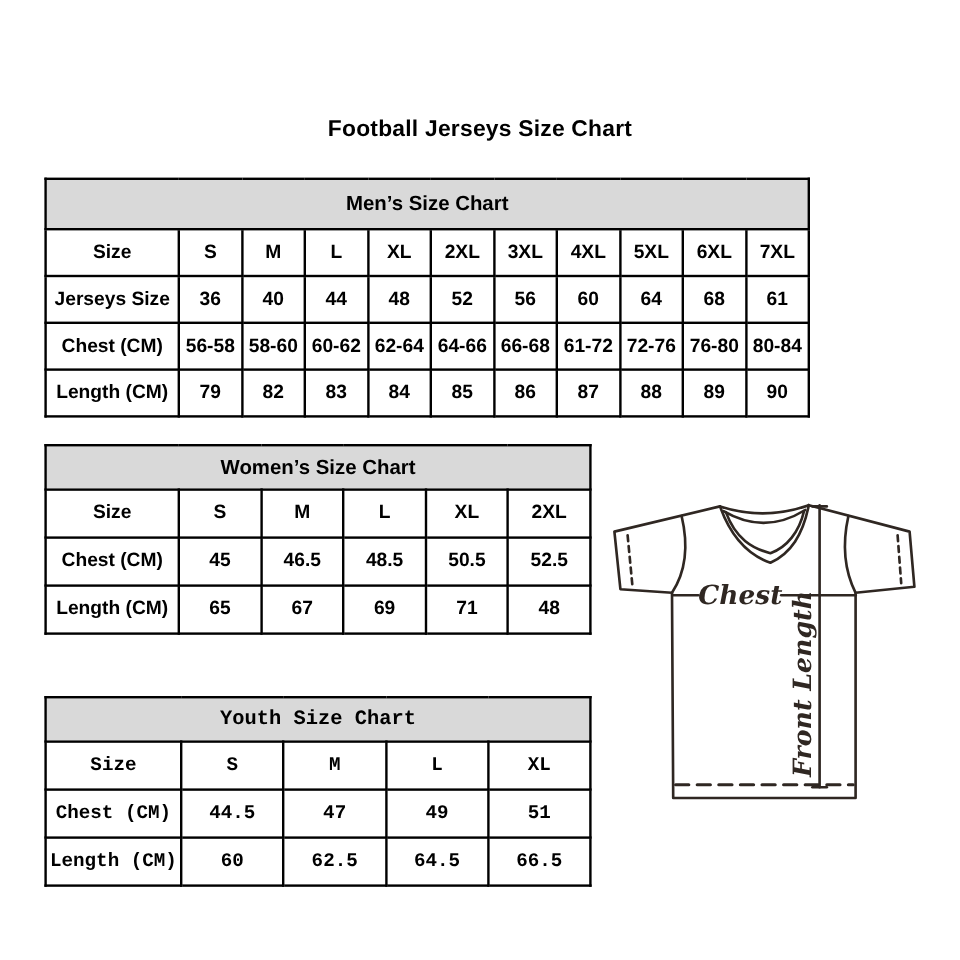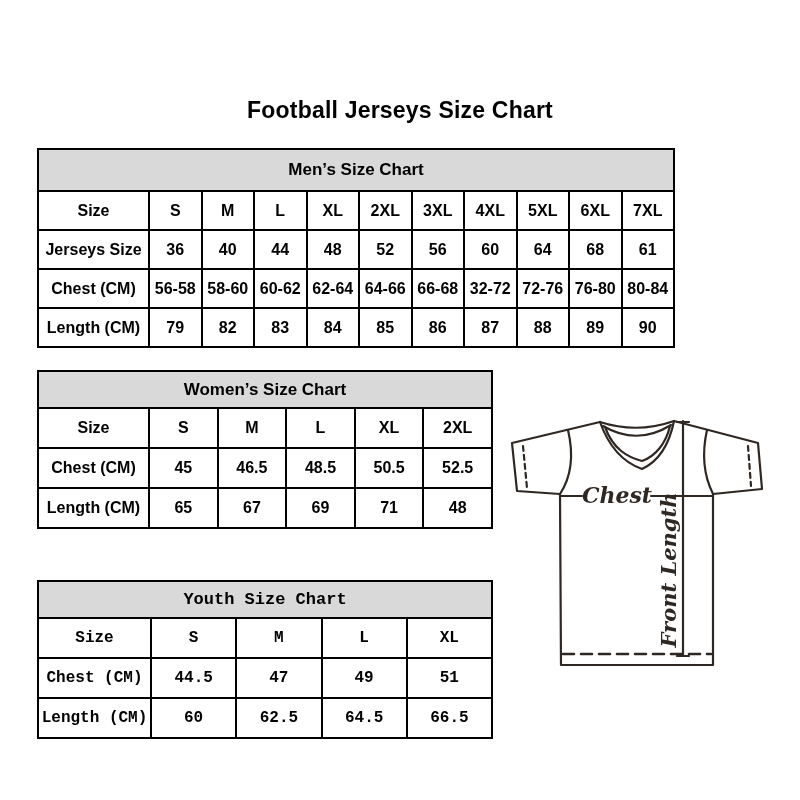--- a/index.html
+++ b/index.html
@@ -8,21 +8,21 @@
     width: 800px; height: 800px;
     background: #ffffff;
     font-family: "Liberation Sans", sans-serif;
     position: relative;
     overflow: hidden;
   }
   .page-title {
     position: absolute;
     top: 97px; left: 0; width: 800px;
     text-align: center;
-    font-size: 23px;
+    font-size: 19px;
     font-weight: bold;
     color: #000;
     letter-spacing: 0.2px;
   }
   table.size-table {
     position: absolute;
     border-collapse: collapse;
     table-layout: fixed;
   }
   table.size-table td {
@@ -111,21 +111,21 @@
     <td>61</td>
   </tr>
   <tr class="data">
     <td>Chest (CM)</td>
     <td>56-58</td>
     <td>58-60</td>
     <td>60-62</td>
     <td>62-64</td>
     <td>64-66</td>
     <td>66-68</td>
-    <td>32-72</td>
+    <td>61-72</td>
     <td>72-76</td>
     <td>76-80</td>
     <td>80-84</td>
   </tr>
   <tr class="data">
     <td>Length (CM)</td>
     <td>79</td>
     <td>82</td>
     <td>83</td>
     <td>84</td>

